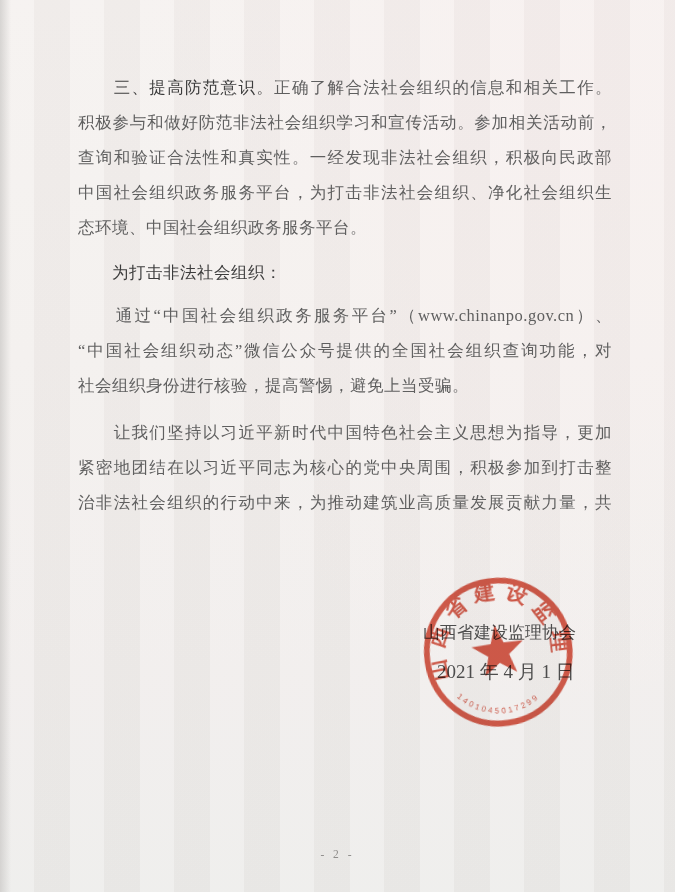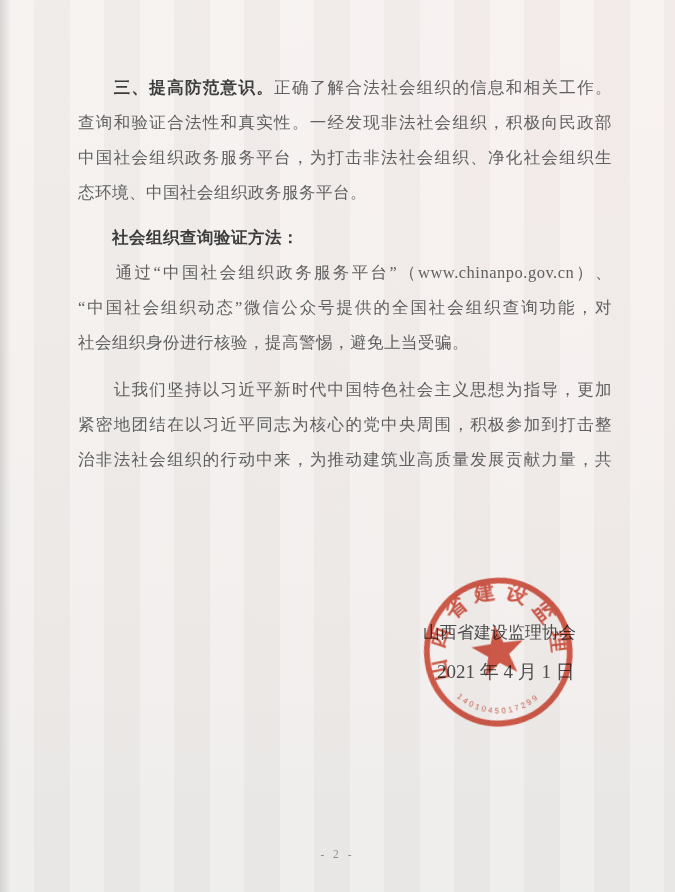--- a/index.html
+++ b/index.html
@@ -40,21 +40,21 @@
     letter-spacing:.5px;
     filter:blur(.2px);
   }
   .line{
     height:35px;line-height:35px;
     text-align:justify;text-align-last:justify;
     text-justify:inter-character;
     white-space:normal;overflow:hidden;
   }
   .line.flush{text-align-last:left;}
-  .line .b{font-weight:700;color:var(--ink-bold);}
+  .line .b{font-weight:400;color:var(--ink-bold);}
   
   .signature{
     position:absolute;left:423px;top:622px;
     font-size:17px;line-height:22px;color:#4d4d4d;
     letter-spacing:0;filter:blur(.2px);
   }
   .sig-date{
     position:absolute;left:437px;top:661px;
     font-size:19px;line-height:22px;color:#4d4d4d;
     letter-spacing:0;filter:blur(.2px);
@@ -88,25 +88,26 @@
 </head>
 <body>
 
 <div class="page">
 
   <div class="streaks"></div>
   <div class="scan-edge-left"></div>
 
   <div class="doc-body">
       <div class="line"><span class="b">　　三、提高防范意识。</span><span>正确了解合法社会组织的信息和相关工作。</span></div>
+      <div class="line"><span>积极参与和做好防范非法社会组织学习和宣传活动。参加相关活动前，</span></div>
       <div class="line"><span>查询和验证合法性和真实性。一经发现非法社会组织，积极向民政部</span></div>
       <div class="line"><span>中国社会组织政务服务平台，为打击非法社会组织、净化社会组织生</span></div>
       <div class="line flush"><span>态环境、中国社会组织政务服务平台。</span></div>
-      <div class="line flush" style="margin-top: 10px;"><span class="b">　　社会组织查询验证方法：</span></div>
-      <div class="line" style="margin-top: 0;"><span>　　通过“中国社会组织政务服务平台”（www.chinanpo.gov.cn）、</span></div>
+      <div class="line flush" style="margin-top: 10px;"><span class="b">　　为打击非法社会组织：</span></div>
+      <div class="line" style="margin-top: 8px;"><span>　　通过“中国社会组织政务服务平台”（www.chinanpo.gov.cn）、</span></div>
       <div class="line"><span>“中国社会组织动态”微信公众号提供的全国社会组织查询功能，对</span></div>
       <div class="line flush"><span>社会组织身份进行核验，提高警惕，避免上当受骗。</span></div>
       <div class="line" style="margin-top: 12px;"><span>　　让我们坚持以习近平新时代中国特色社会主义思想为指导，更加</span></div>
       <div class="line"><span>紧密地团结在以习近平同志为核心的党中央周围，积极参加到打击整</span></div>
       <div class="line"><span>治非法社会组织的行动中来，为推动建筑业高质量发展贡献力量，共</span></div>
     </div>
 
   <div class="signature">山西省建设监理协会</div>
 
   <div class="sig-date">2021 年 4 月 1 日</div>

